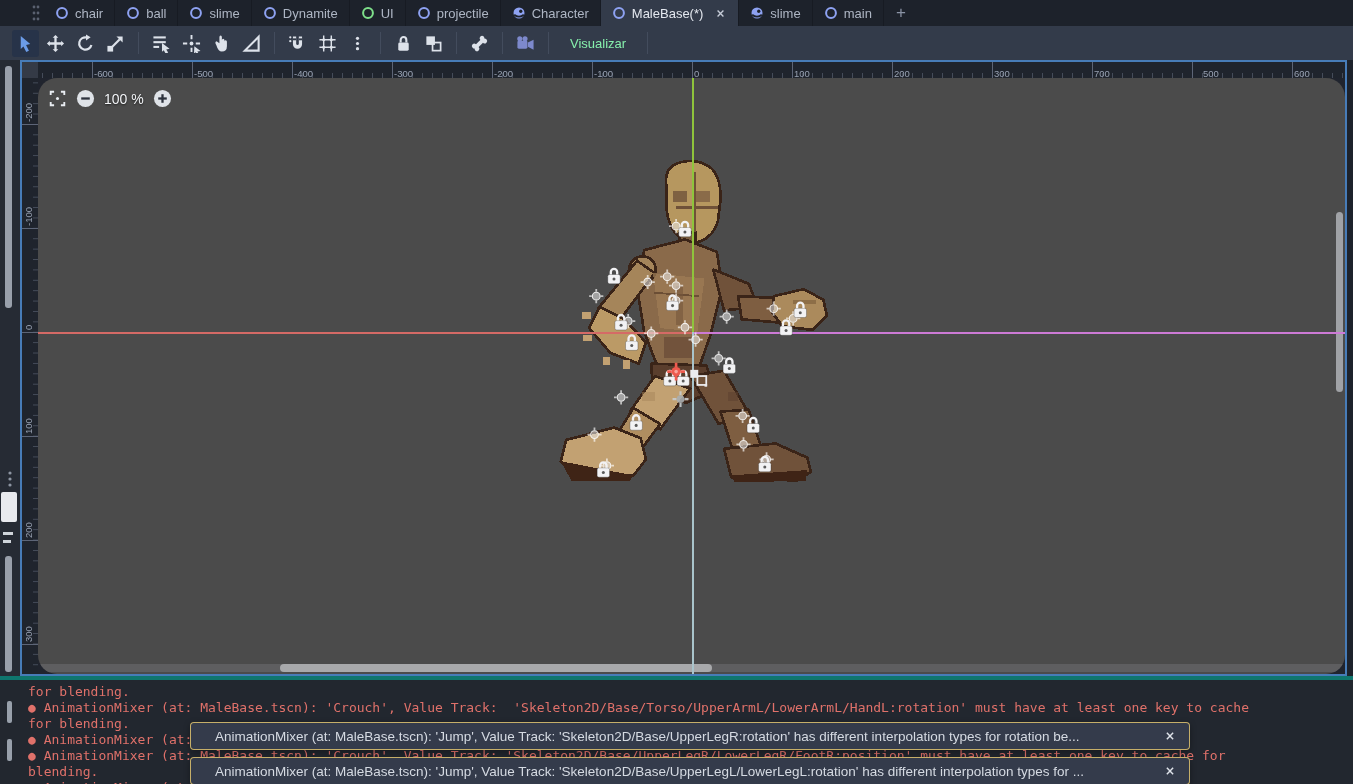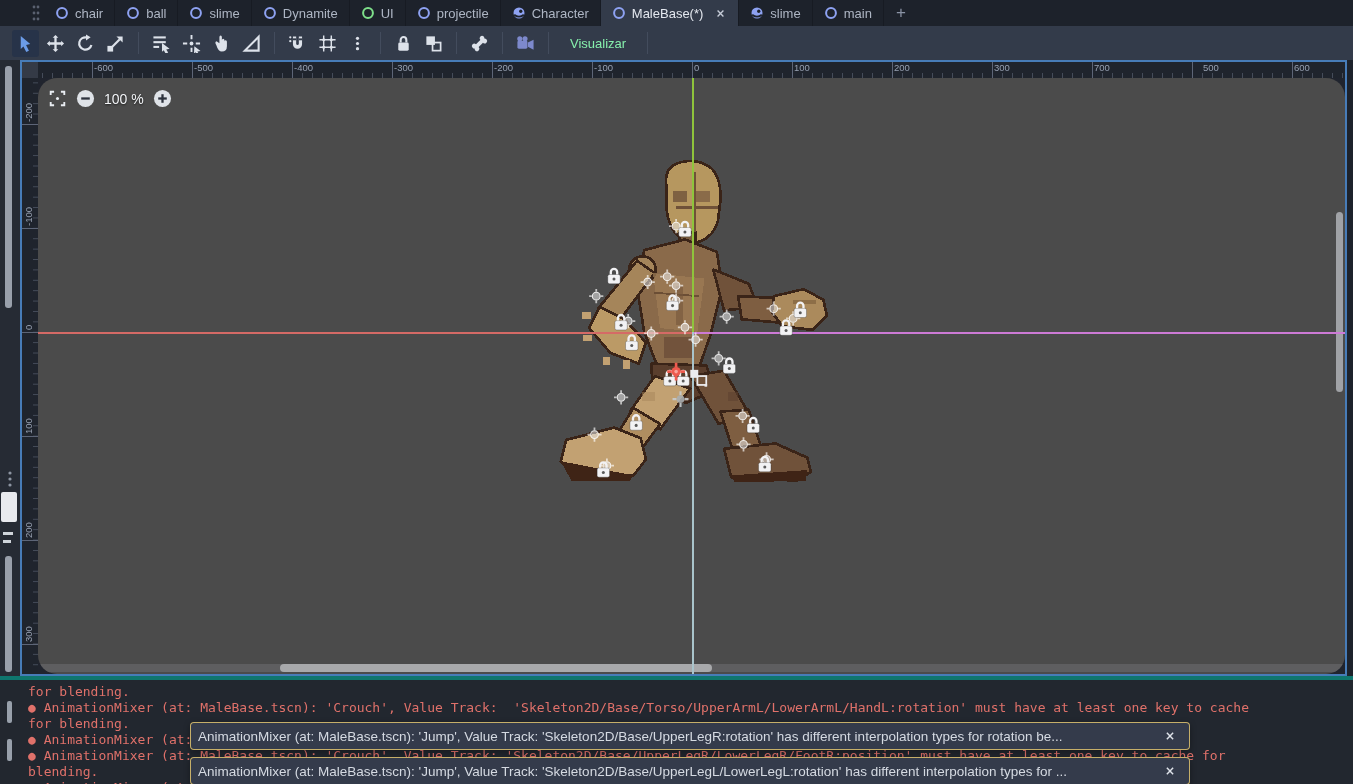--- a/index.html
+++ b/index.html
@@ -46,40 +46,40 @@
     background-position:54px 0px, 4px bottom;
     overflow:hidden; }
   #ruler-left { position:absolute; left:0; top:16px; width:16px; bottom:0; background:#1f242d;
     background-image:
       linear-gradient(to bottom,#5d6577 0 1px, transparent 1px),
       linear-gradient(to bottom,#454c5a 0 1px, transparent 1px);
     background-size:16px 104px, 5px 10.4px;
     background-repeat:repeat-y, repeat-y;
     background-position:0px 46px, 100% 4.4px;
     overflow:hidden; }
-  .rlabel { position:absolute; font-size:9.5px; color:#97a0b1; top:0; }
+  .rlabel { position:absolute; font-size:9.5px; color:#97a0b1; top:6px; }
   .rlabel-v { position:absolute; font-size:9.5px; color:#97a0b1; left:1px;
     transform:rotate(-90deg); transform-origin:left top; white-space:nowrap; }
   #canvas { position:absolute; left:16px; top:16px; right:0; bottom:0; background:#4b4b4b; overflow:hidden;border-radius:19px; }
   .axis { position:absolute; }
   #zoom-ctrl { position:absolute; left:10px; top:11px; display:flex; align-items:center; gap:9px; z-index:30; }
   #zoom-label { color:#f2f4f7; font-size:14px; text-shadow:0 1px 2px rgba(0,0,0,.6); }
   .zbtn { width:19px; height:19px; display:flex; align-items:center; justify-content:center; }
   #hscroll-track { position:absolute; left:0; top:586px; height:8px; width:100%; background:#5e5e60; }
   #hscroll-thumb { position:absolute; left:242px; top:586px; height:8px; width:432px; background:#a8a9ab; border-radius:4px; }
   #vscroll-thumb { position:absolute; left:1298px; top:134px; height:180px; width:7px; background:#a0a2a6; border-radius:4px; }
   
   #console { position:absolute; left:0; top:676px; width:1353px; height:108px; background:#22272f;
     border-top:4px solid #0f766e; overflow:hidden; }
   #console-lines { position:absolute; left:28px; top:4px; width:1280px;
     font-family:"DejaVu Sans Mono", monospace; font-size:13px; line-height:16px;
     color:#e0716a; white-space:pre; }
   .toast { position:absolute; left:190px; width:1000px; height:28px; background:#343b4b;
     border:1.5px solid rgba(224,196,110,.85); border-radius:4px; display:flex; align-items:center;
-    padding:0 10px 0 7px; color:#d5dae2; font-size:13.5px; z-index:40;
+    padding:0 10px 0 24px; color:#d5dae2; font-size:13.5px; z-index:40;
     box-shadow:0 2px 6px rgba(0,0,0,.35); }
   .toast .ttext { flex:1; white-space:nowrap; overflow:hidden; }
   .toast .tclose { margin-left:10px; width:18px; display:flex; justify-content:center; }
   .strip-mark { position:absolute; left:7px; width:5px; height:22px; background:#98a0ab; border-radius:2px; }
 </style>
 </head>
 <body>
 
 <div id="root">
 

